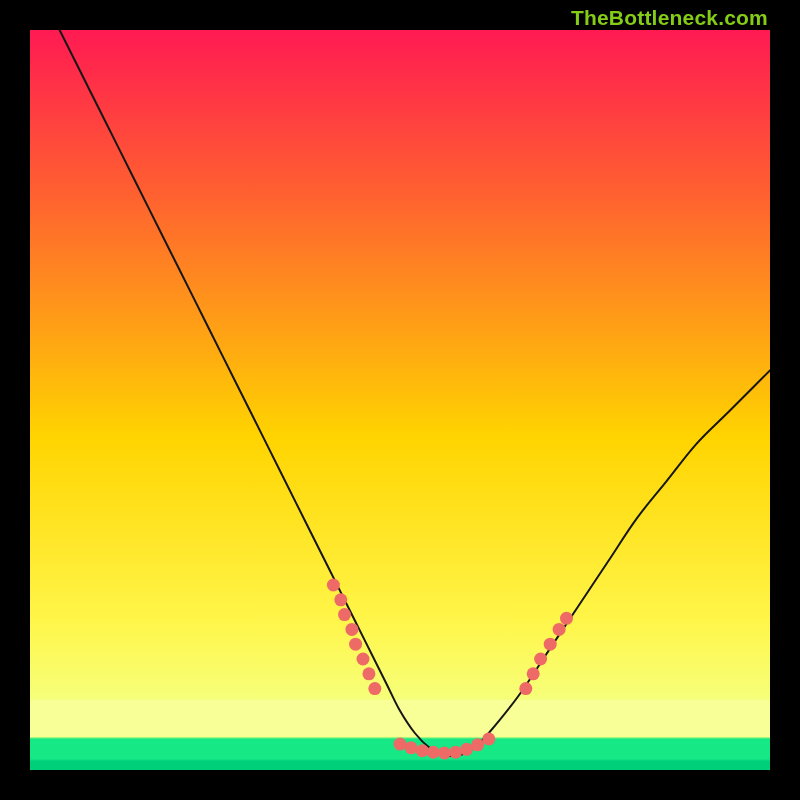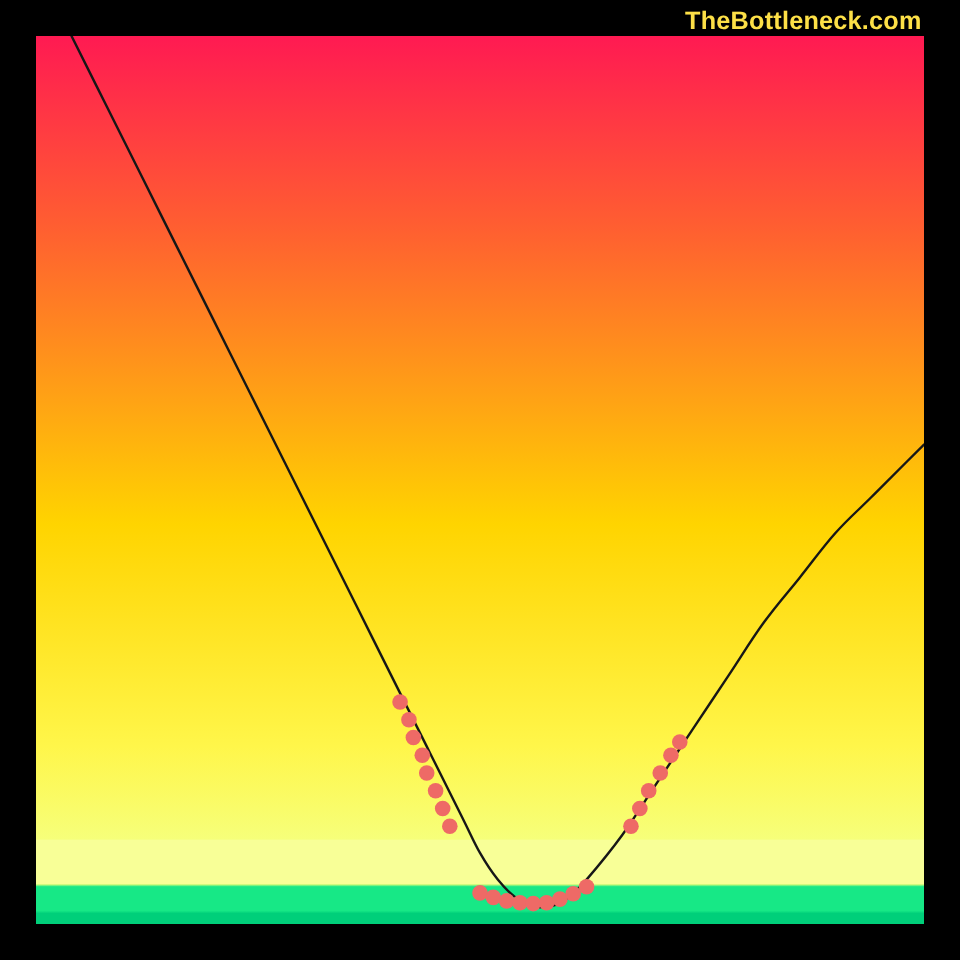--- a/index.html
+++ b/index.html
@@ -33,21 +33,21 @@
   }
   svg {
     display: block;
     position: absolute;
     left: 0; top: 0;
   }
   .watermark {
     position: absolute;
     top: 6px;
     right: 32px;
-    color: #fde047;
+    color: #84cc16;
     font-family: Arial, Helvetica, sans-serif;
     font-size: 21px;
     font-weight: 600;
     letter-spacing: 0.2px;
   }
 </style>
 </head>
 <body>
 
 <div class="frame">

